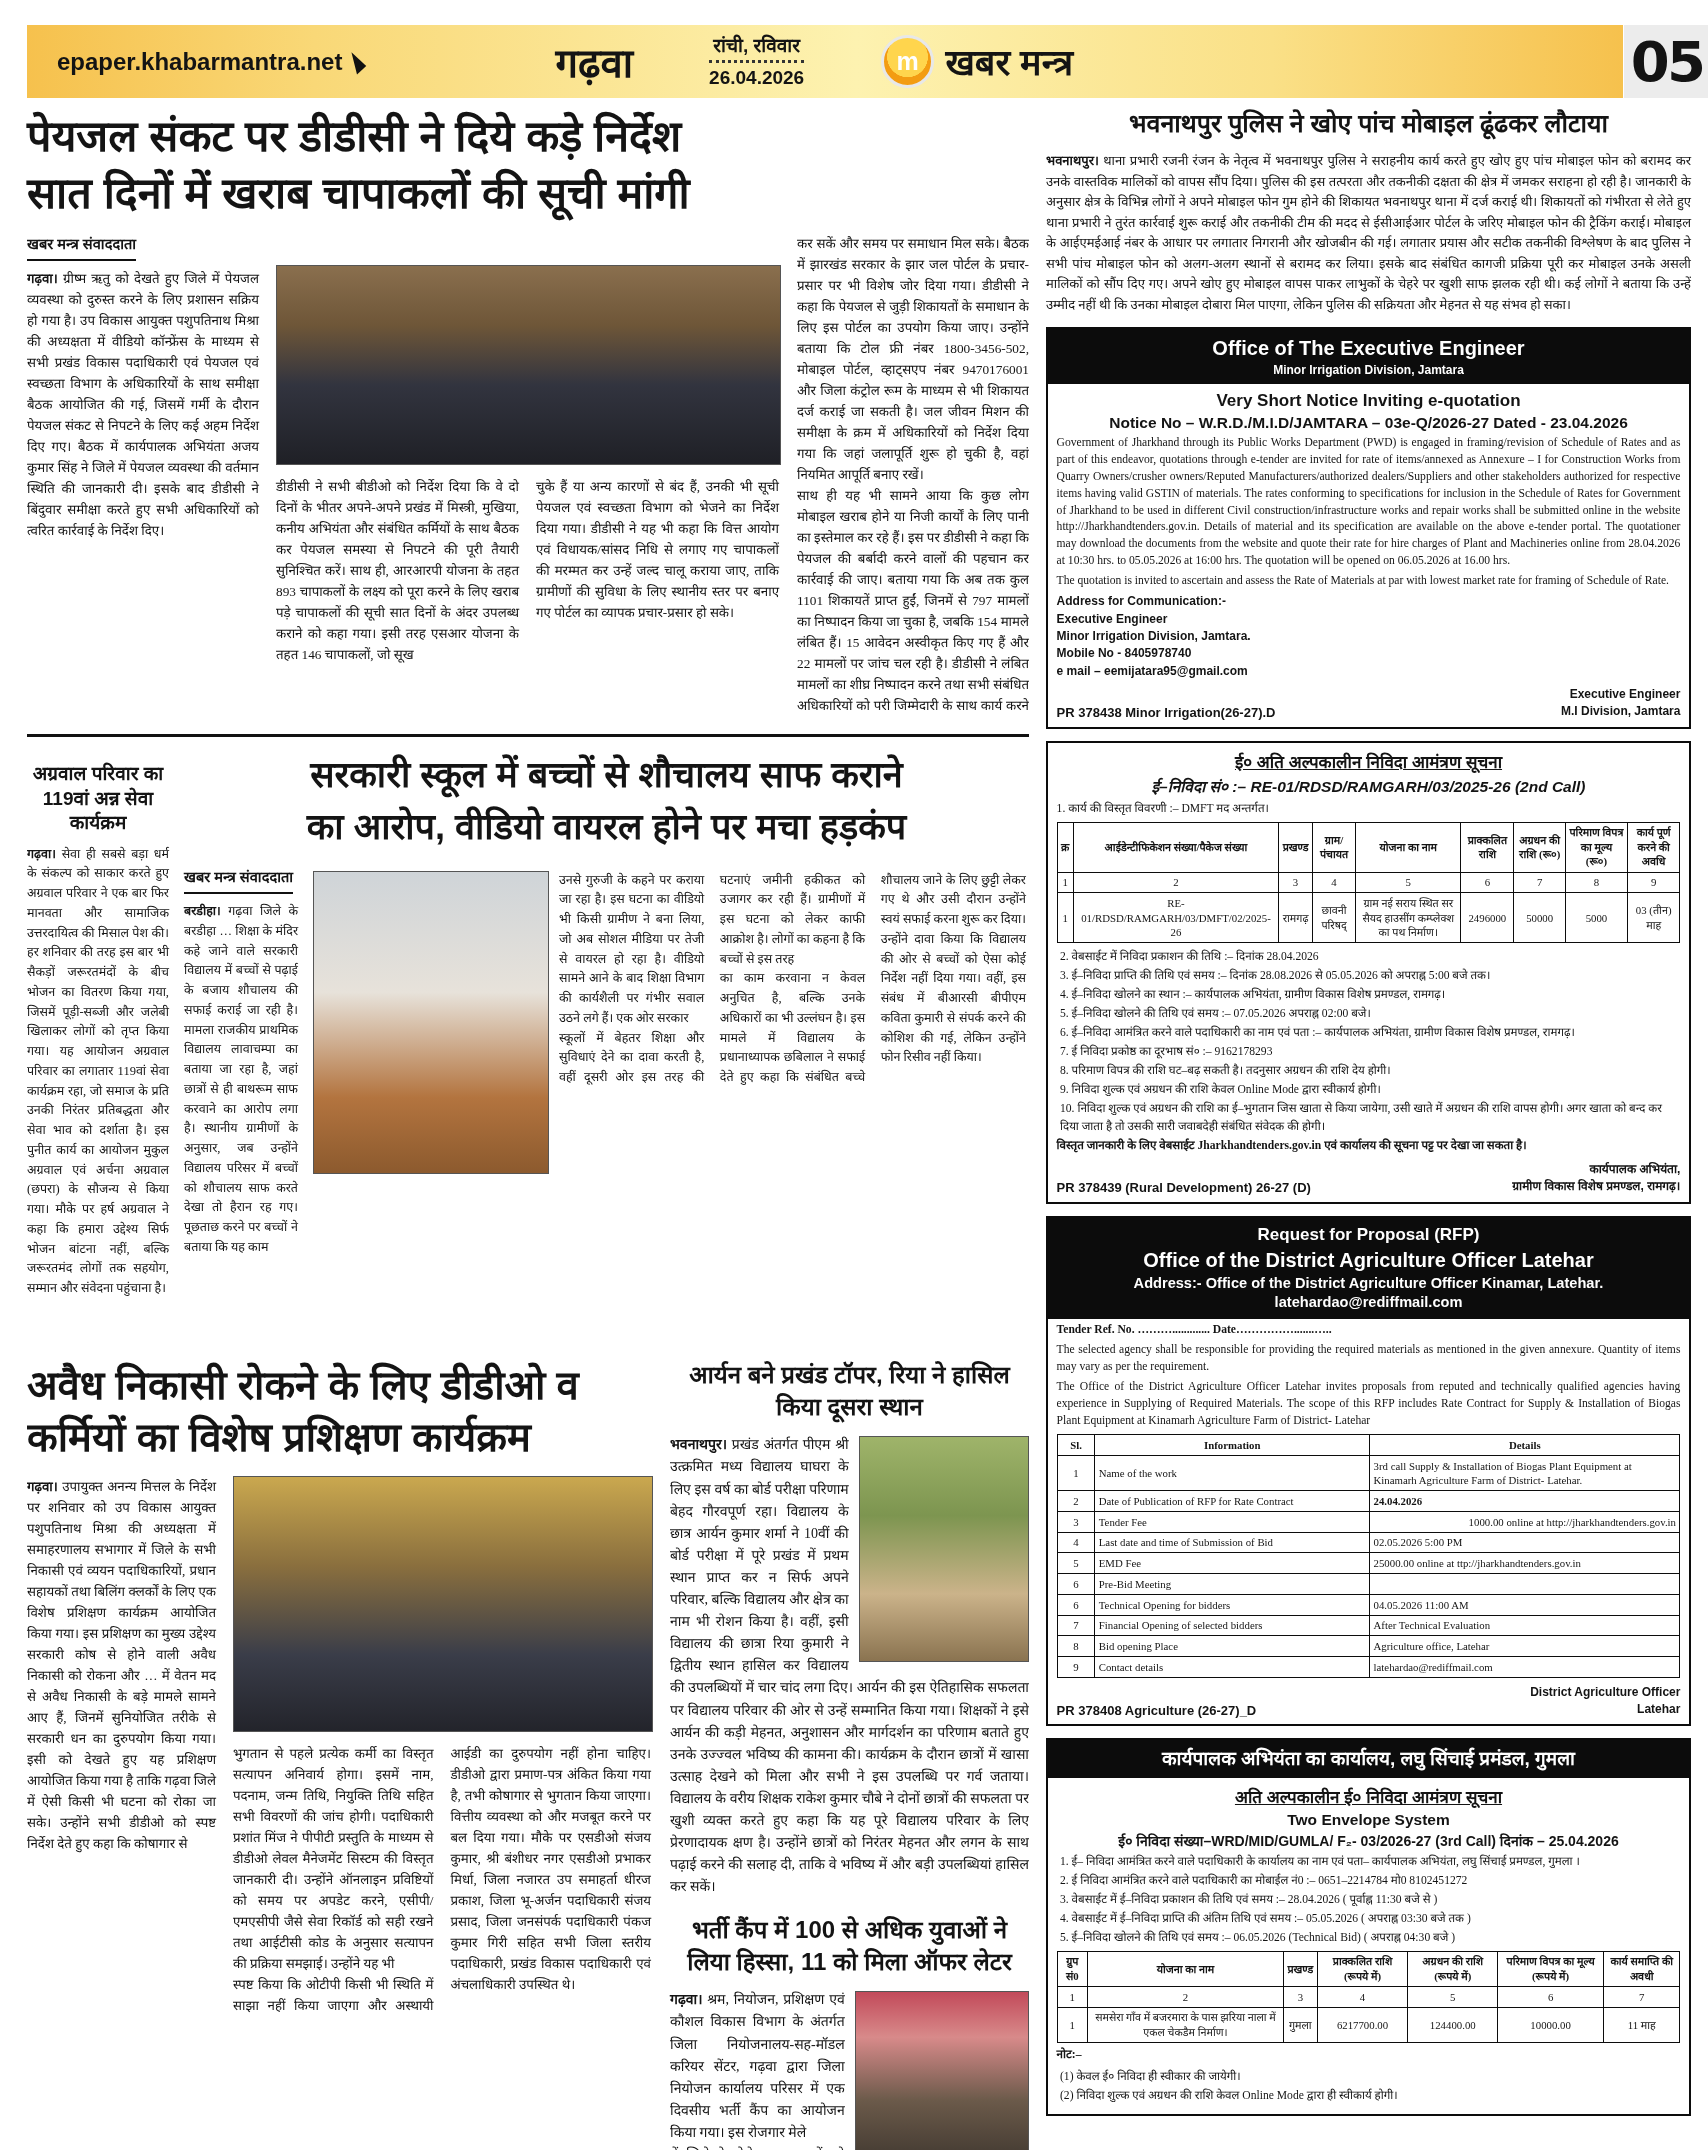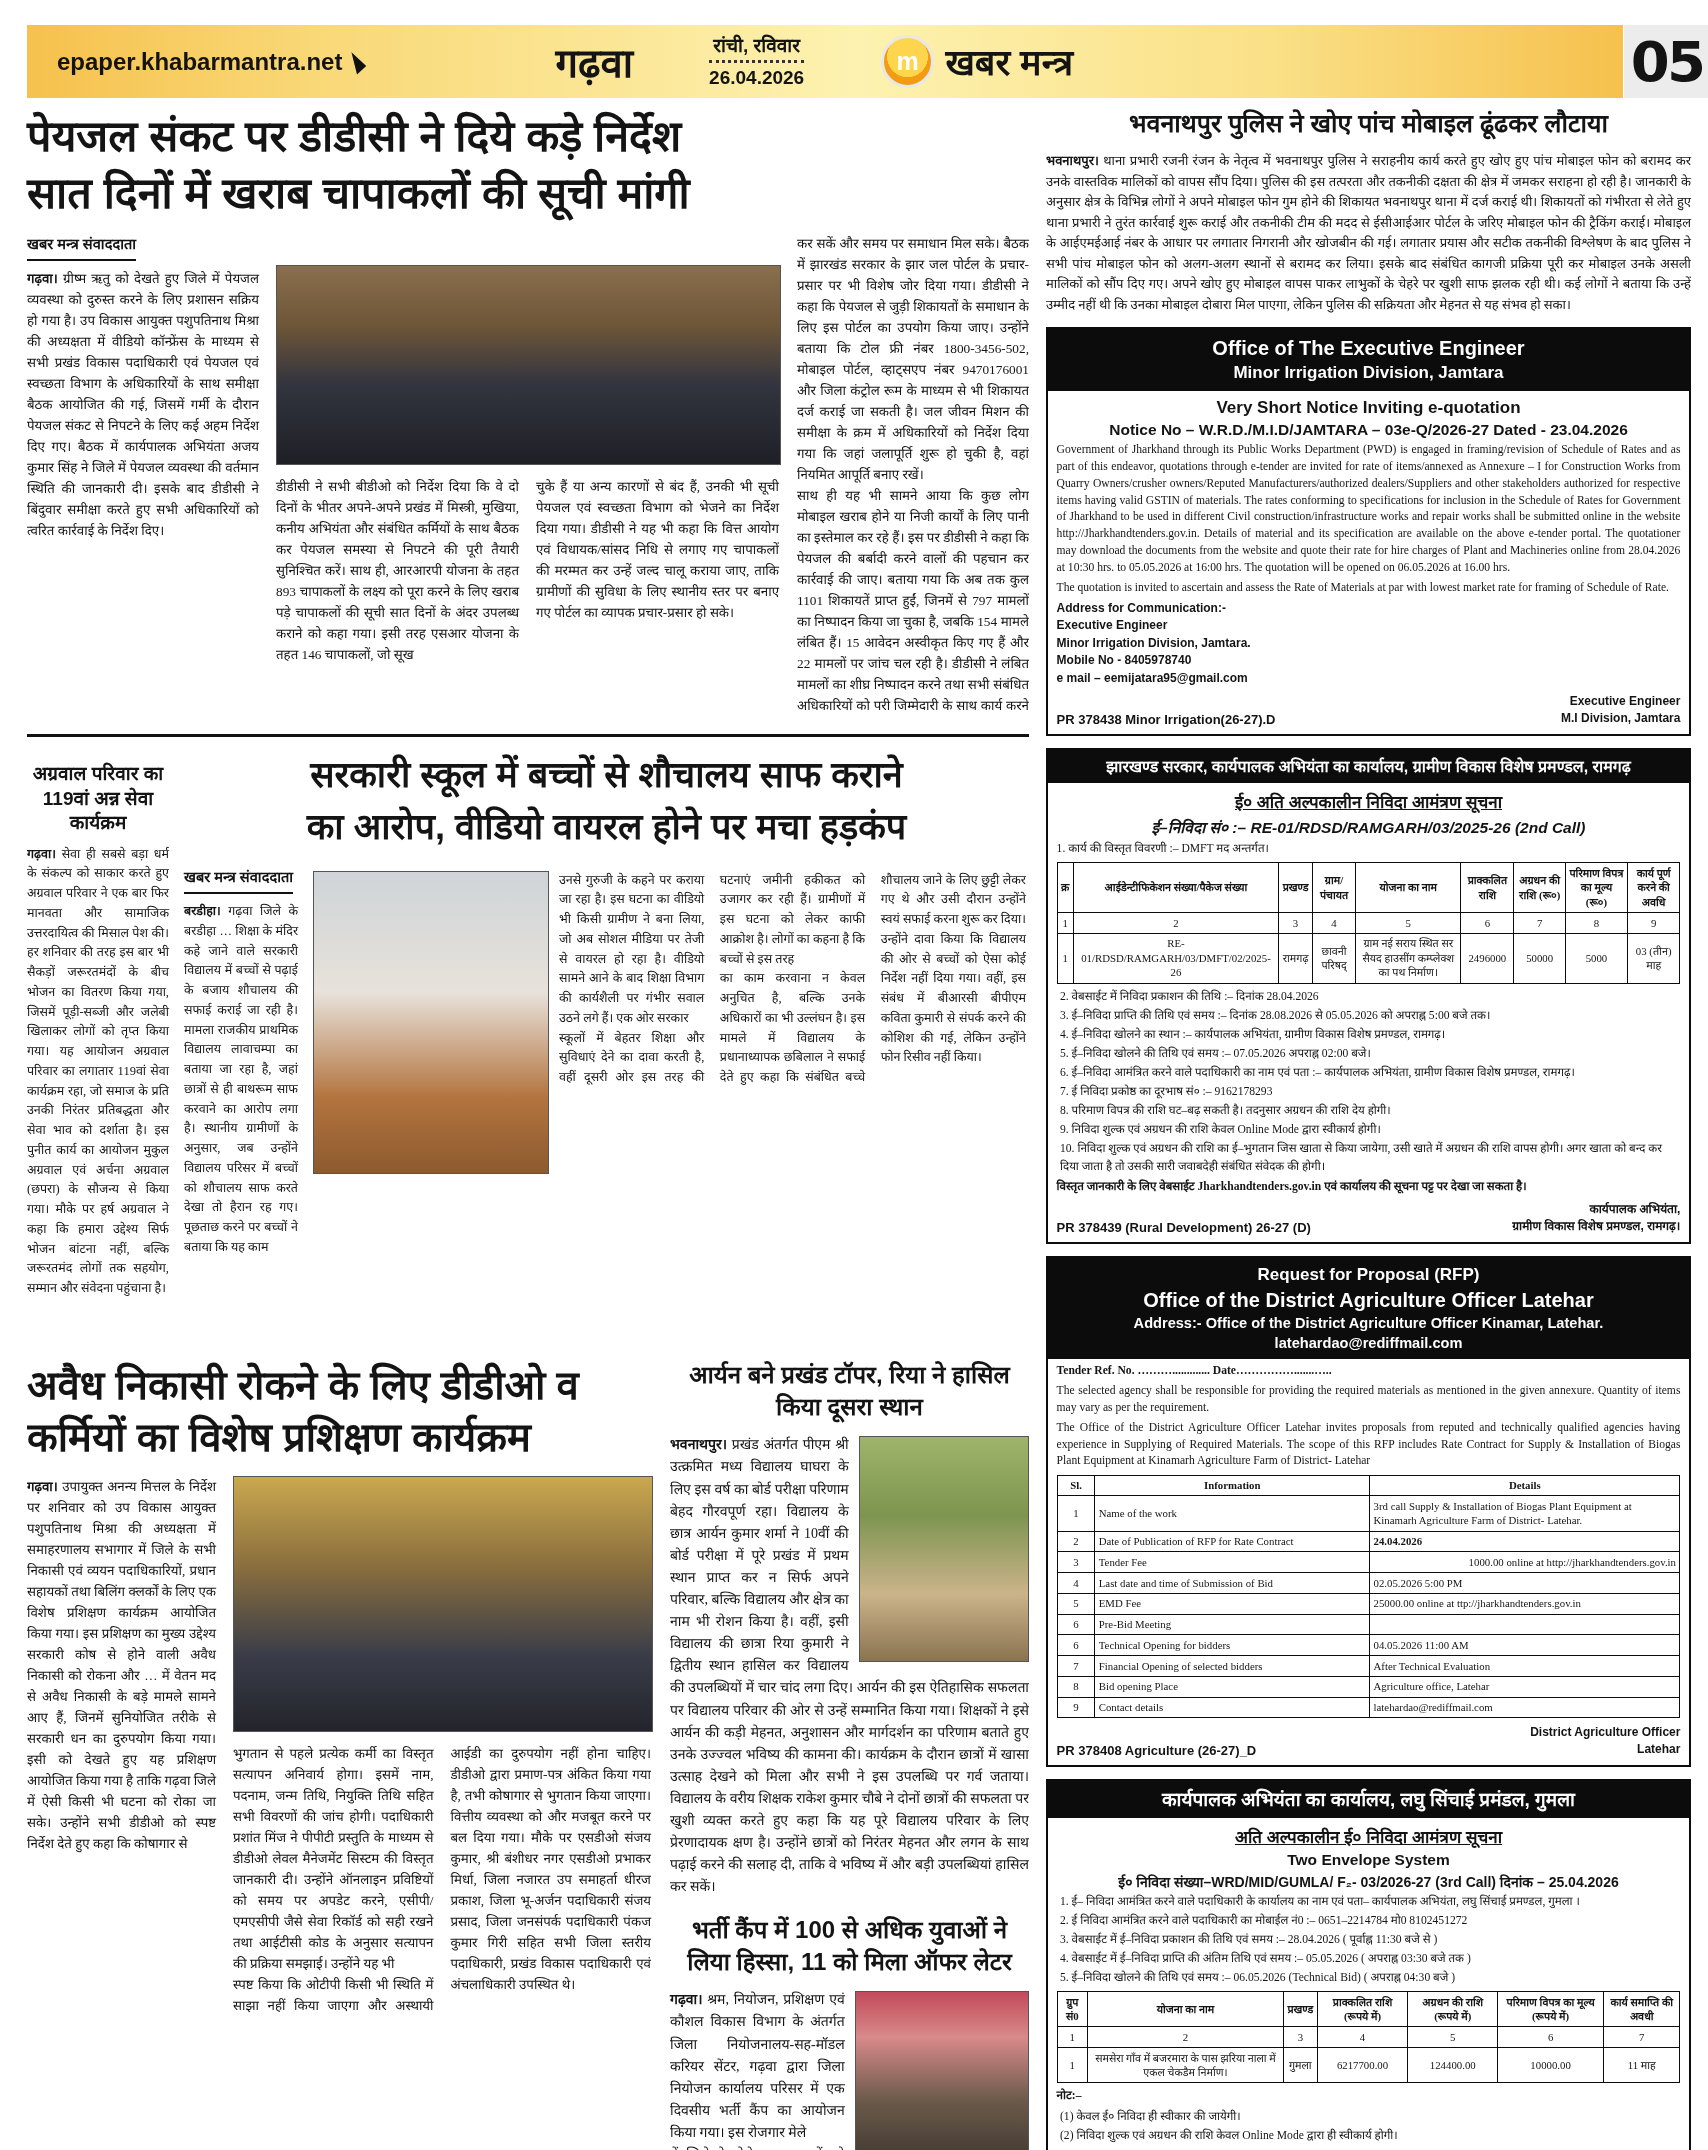--- a/index.html
+++ b/index.html
@@ -207,41 +207,40 @@
   <aside class="rail">
 
     <div class="story-mobile">
       <div class="hl">भवनाथपुर पुलिस ने खोए पांच मोबाइल ढूंढकर लौटाया</div>
       <p class="bt"><b>भवनाथपुर।</b> <span>थाना प्रभारी रजनी रंजन के नेतृत्व में भवनाथपुर पुलिस ने सराहनीय कार्य करते हुए खोए हुए पांच मोबाइल फोन को बरामद कर उनके वास्तविक मालिकों को वापस सौंप दिया। पुलिस की इस तत्परता और तकनीकी दक्षता की क्षेत्र में जमकर सराहना हो रही है। जानकारी के अनुसार क्षेत्र के विभिन्न लोगों ने अपने मोबाइल फोन गुम होने की शिकायत भवनाथपुर थाना में दर्ज कराई थी। शिकायतों को गंभीरता से लेते हुए थाना प्रभारी ने तुरंत कार्रवाई शुरू कराई और तकनीकी टीम की मदद से ईसीआईआर पोर्टल के जरिए मोबाइल फोन की ट्रैकिंग कराई। मोबाइल के आईएमईआई नंबर के आधार पर लगातार निगरानी और खोजबीन की गई। लगातार प्रयास और सटीक तकनीकी विश्लेषण के बाद पुलिस ने सभी पांच मोबाइल फोन को अलग-अलग स्थानों से बरामद कर लिया। इसके बाद संबंधित कागजी प्रक्रिया पूरी कर मोबाइल उनके असली मालिकों को सौंप दिए गए। अपने खोए हुए मोबाइल वापस पाकर लाभुकों के चेहरे पर खुशी साफ झलक रही थी। कई लोगों ने बताया कि उन्हें उम्मीद नहीं थी कि उनका मोबाइल दोबारा मिल पाएगा, लेकिन पुलिस की सक्रियता और मेहनत से यह संभव हो सका।</span></p>
     </div>
 
     <div class="tbox">
       <div class="blackbar" style="font-size:20px">
         <div>Office of The Executive Engineer</div>
-        <div style="font-size:17px">Minor Irrigation Division, Jamtara</div>
+        <div style="font-size:12px">Minor Irrigation Division, Jamtara</div>
       </div>
       <div class="t-title" style="text-decoration:none">Very Short Notice Inviting e-quotation</div>
       <div class="t-sub">Notice No – W.R.D./M.I.D/JAMTARA – 03e-Q/2026-27 Dated - 23.04.2026</div>
       <p class="t-body">Government of Jharkhand through its Public Works Department (PWD) is engaged in framing/revision of Schedule of Rates and as part of this endeavor, quotations through e-tender are invited for rate of items/annexed as Annexure – I for Construction Works from Quarry Owners/crusher owners/Reputed Manufacturers/authorized dealers/Suppliers and other stakeholders authorized for respective items having valid GSTIN of materials. The rates conforming to specifications for inclusion in the Schedule of Rates for Government of Jharkhand to be used in different Civil construction/infrastructure works and repair works shall be submitted online in the website http://Jharkhandtenders.gov.in. Details of material and its specification are available on the above e-tender portal. The quotationer may download the documents from the website and quote their rate for hire charges of Plant and Machineries online from 28.04.2026 at 10:30 hrs. to 05.05.2026 at 16:00 hrs. The quotation will be opened on 06.05.2026 at 16.00 hrs.</p>
       <p class="t-body">The quotation is invited to ascertain and assess the Rate of Materials at par with lowest market rate for framing of Schedule of Rate.</p>
       <div class="addr">
         <div>Address for Communication:-</div>
         <div>Executive Engineer</div>
         <div>Minor Irrigation Division, Jamtara.</div>
         <div>Mobile No - 8405978740</div>
         <div>e mail – eemijatara95@gmail.com</div>
       </div>
       <div class="t-foot">
         <span>PR 378438 Minor Irrigation(26-27).D</span>
         <span class="t-sign"><span>Executive Engineer</span><br><span>M.I Division, Jamtara</span></span>
       </div>
     </div>
 
     <div class="tbox">
-      <div class="blackbar" style="font-size:16px">झारखण्ड सरकार, कार्यपालक अभियंता का कार्यालय, ग्रामीण विकास विशेष प्रमण्डल, रामगढ़</div>
       <div class="t-title">ई० अति अल्पकालीन निविदा आमंत्रण सूचना</div>
       <div class="t-sub" style="font-style:italic">ई–निविदा सं० :– RE-01/RDSD/RAMGARH/03/2025-26 (2nd Call)</div>
       <div class="t-body">1.  कार्य की विस्तृत विवरणी :– DMFT मद अन्तर्गत।</div>
       <table class="grid">
         <tbody>
             <tr>
           <th>क्र</th>
               <th>आईडेन्टीफिकेशन संख्या/पैकेज संख्या</th>
           <th>प्रखण्ड</th>
               <th>ग्राम/पंचायत</th>

